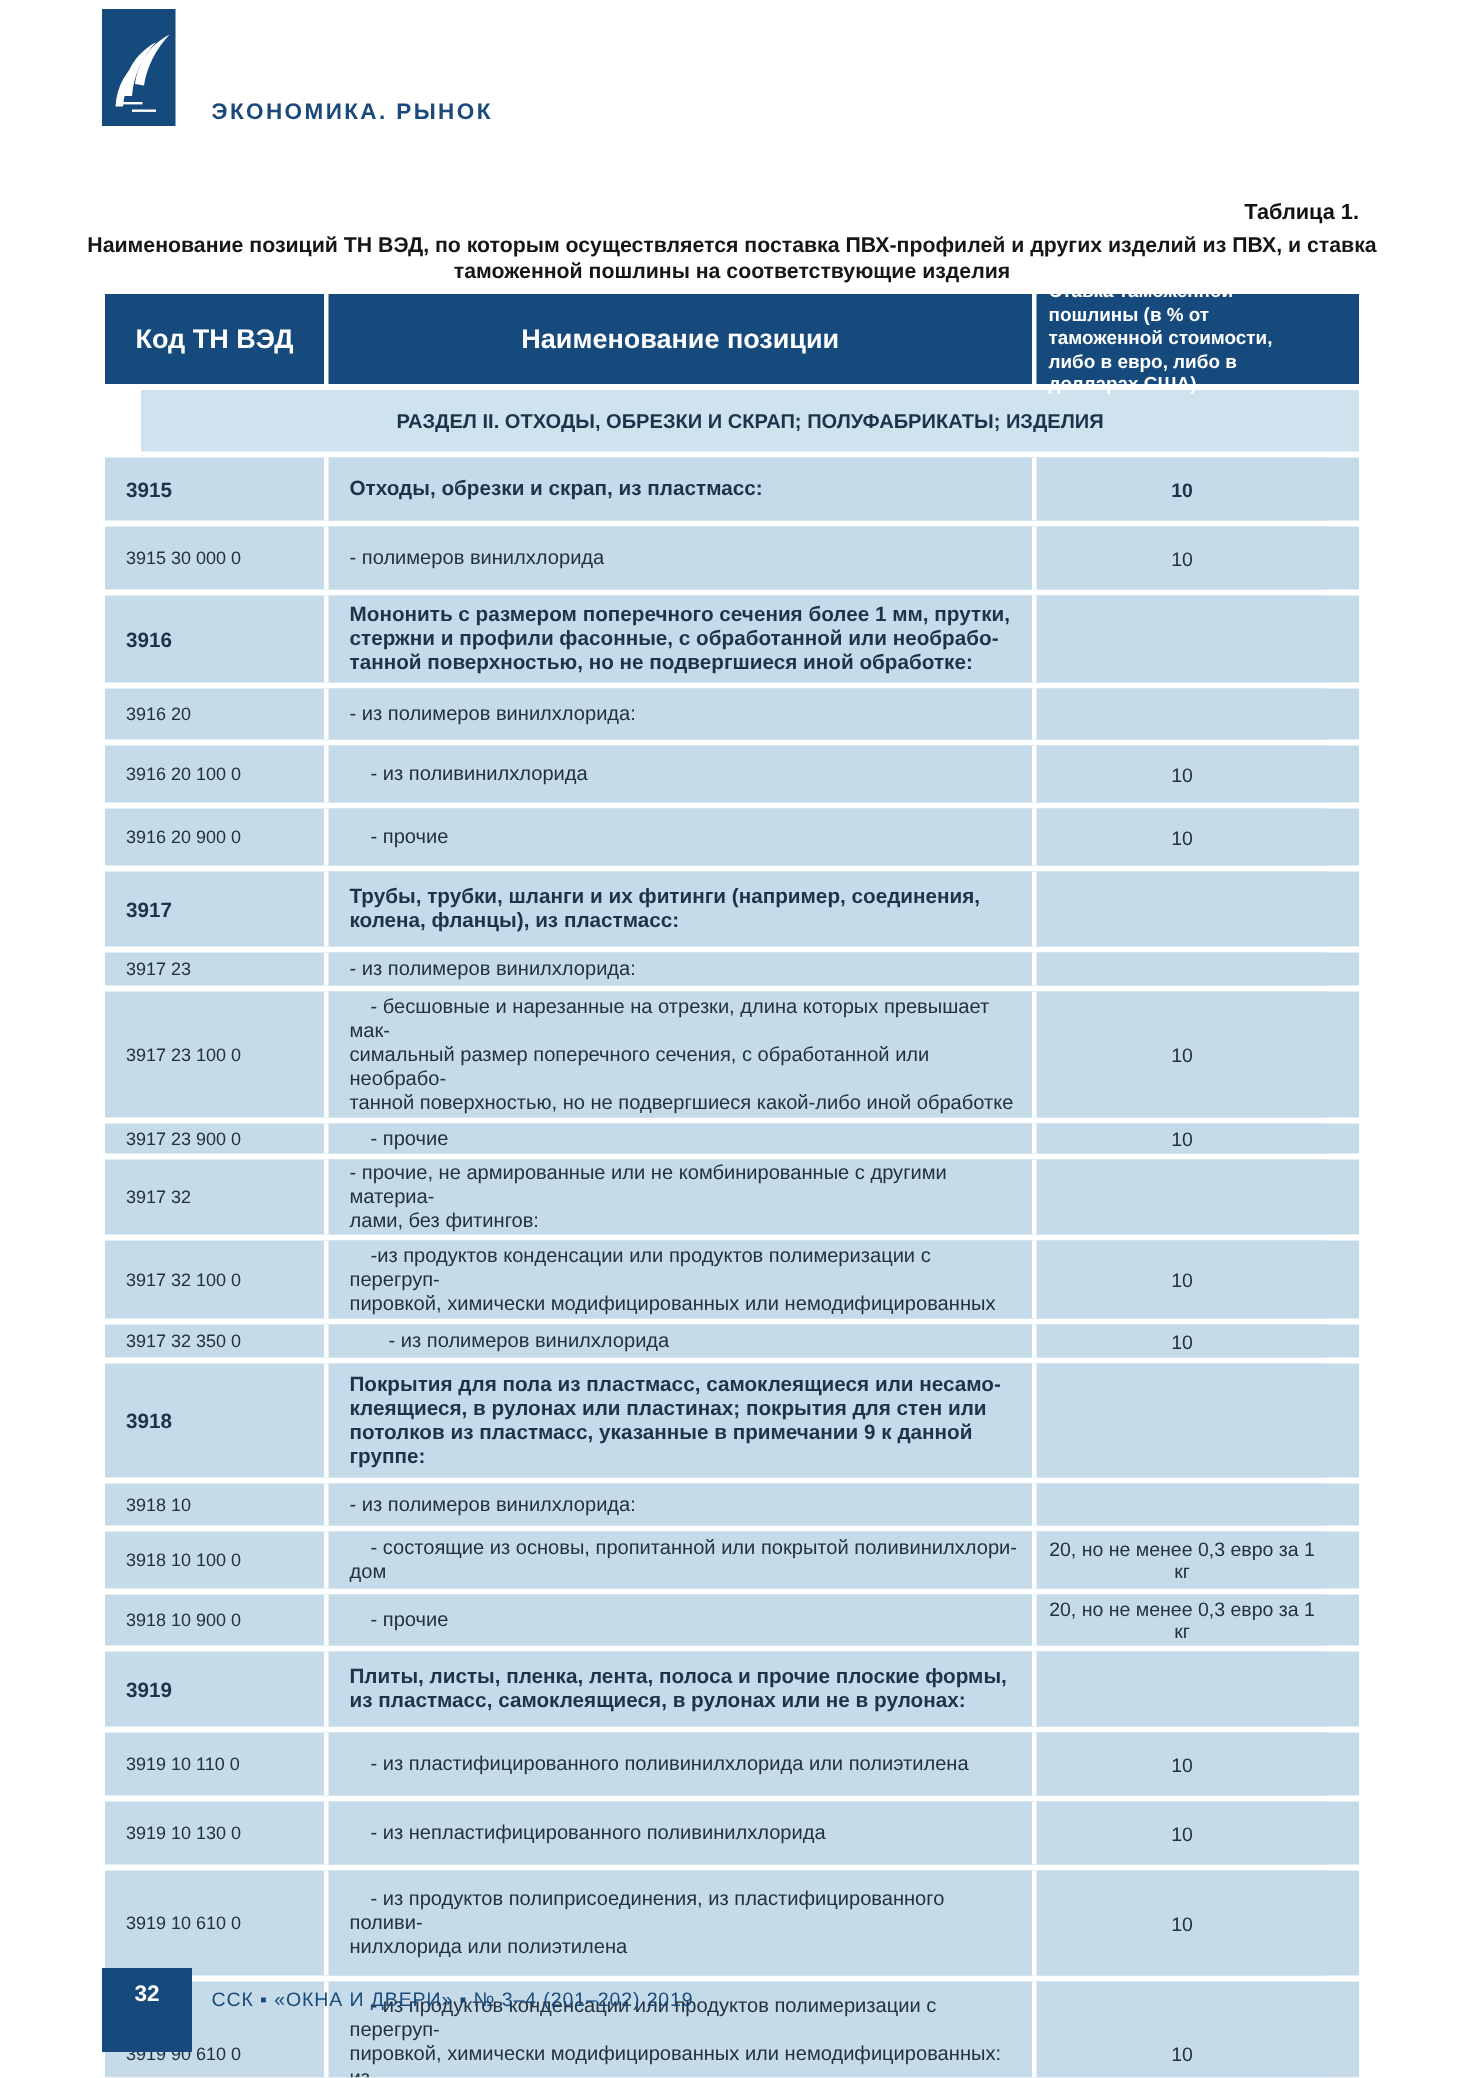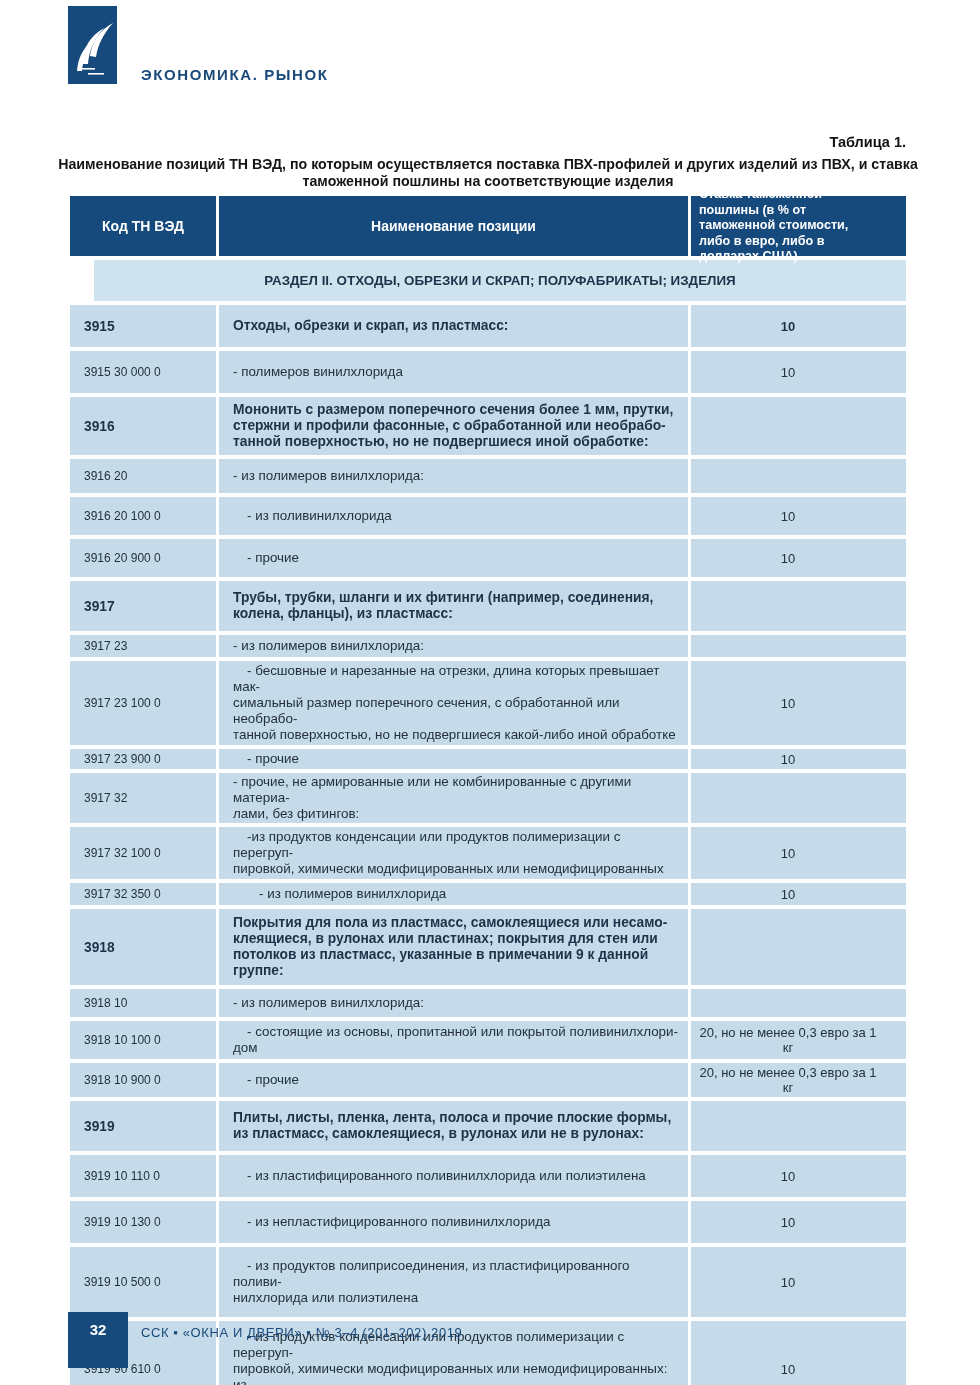--- a/index.html
+++ b/index.html
@@ -12,21 +12,21 @@
   .rubric{position:absolute;left:141px;top:66px;font-size:15px;font-weight:bold;
           letter-spacing:1.6px;color:#1a4a7b;}
   
   .caption{position:absolute;left:70px;top:134px;width:836px;text-align:right;
            font-size:14.5px;font-weight:bold;color:#111;}
   .title{position:absolute;left:50px;top:156px;width:876px;text-align:center;
          font-size:14.2px;font-weight:bold;color:#161616;line-height:17px;}
   
   .tbl{position:absolute;left:70px;top:196px;width:836px;border-collapse:separate;}
   .hdr{display:flex;background:#164a7c;color:#ffffff;font-weight:bold;}
-  .hdr .c1,.hdr .c2{display:flex;align-items:center;justify-content:center;text-align:center;font-size:14px;}
+  .hdr .c1,.hdr .c2{display:flex;align-items:center;justify-content:center;text-align:center;font-size:18px;}
   .hdr .c3{display:flex;align-items:center;font-size:12.6px;line-height:15.6px;padding:6px 8px;box-sizing:border-box;}
   .c1{width:146px;box-sizing:border-box;}
   .c2{width:472px;box-sizing:border-box;border-left:3px solid #ffffff;}
   .c3{width:197px;box-sizing:border-box;border-left:3px solid #ffffff;}
   .hdr{height:60px;}
   .sect{margin-top:4px;background:#cfe3ef;text-align:center;font-weight:bold;
         font-size:13.4px;color:#1d3349;padding:13px 8px;margin-left:24px;}
   .row{display:flex;margin-top:4px;background:#c5dbea;}
   .row .c1{display:flex;align-items:center;padding:2px 6px 2px 14px;font-size:12px;}
   .row .c2{display:flex;align-items:center;padding-left:14px;padding-right:10px;
@@ -218,21 +218,21 @@
           <div class="c3">10</div>
         </div>
         <div class="row">
           <div class="c1">3919 10 130 0</div>
           <div class="c2" style="padding-top: 13px; padding-bottom: 13px;">
             <div class="nm ind1">- из непластифицированного поливинилхлорида</div>
           </div>
           <div class="c3">10</div>
         </div>
         <div class="row">
-          <div class="c1">3919 10 500 0</div>
+          <div class="c1">3919 10 610 0</div>
           <div class="c2" style="padding-top: 11px; padding-bottom: 11px;">
             <div class="nm ind1">- из продуктов полиприсоединения, из пластифицированного поливи-
 нилхлорида или полиэтилена</div>
           </div>
           <div class="c3">10</div>
         </div>
         <div class="row">
           <div class="c1">3919 90 610 0</div>
           <div class="c2" style="padding-top: 8px; padding-bottom: 8px;">
             <div class="nm ind1">- из продуктов конденсации или продуктов полимеризации с перегруп-

